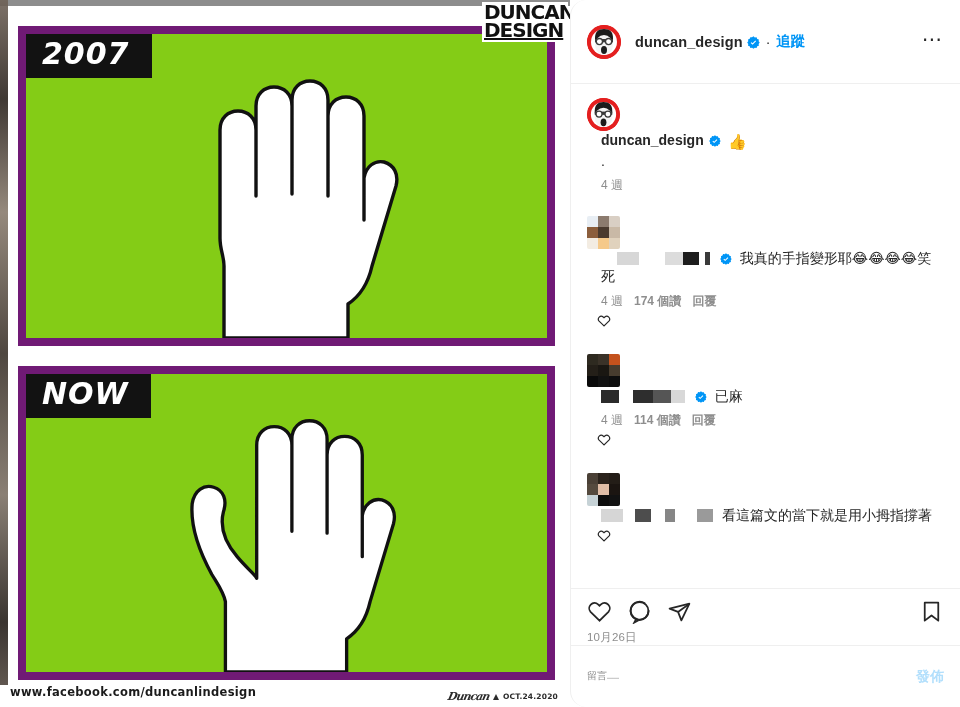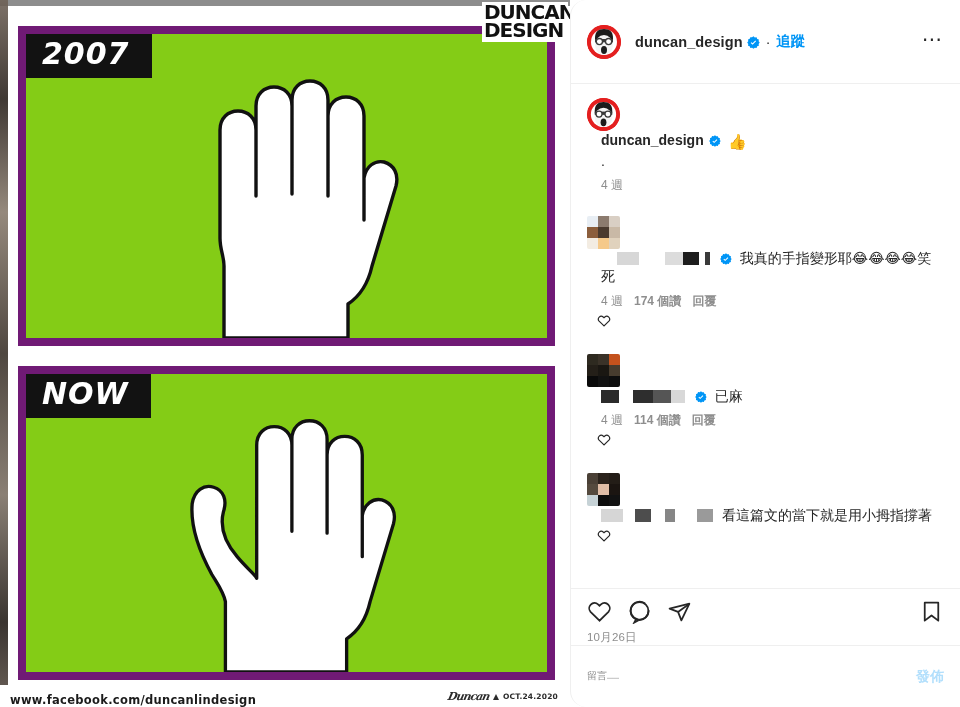--- a/index.html
+++ b/index.html
@@ -45,21 +45,21 @@
   }
   .duncan-logo .l1, .duncan-logo .l2 {
     font-family: "DejaVu Sans", sans-serif;
     font-weight: 900;
     letter-spacing: -1px;
     color: #111;
     line-height: .88;
     font-size: 19px;
   }
   .duncan-logo .l1 { font-size: 20px; }
-  .duncan-logo .l2 { font-size: 20px; }
+  .duncan-logo .l2 { font-size: 20px; text-decoration: underline; }
 
   .panel {
     position: absolute;
     left: 18px;
     width: 537px;
     border: 8px solid #701a75;
     background: #84cc16;
     overflow: hidden;
   }
   .panel-2007 { top: 26px;  height: 320px; }
@@ -82,21 +82,21 @@
     position: absolute; left: 0; top: 0;
     width: 100%; height: 100%;
     display: flex; align-items: flex-end; justify-content: center;
   }
   .hand-wrap svg { display: block; }
 
   .media-footer {
     position: absolute; left: 0; bottom: 0;
     width: 570px; height: 22px;
     background: #ffffff;
-    display: flex; align-items: flex-end;
+    display: flex; align-items: flex-start;
   }
   .fb-url {
     margin-left: 10px;
     font-family: "DejaVu Sans", sans-serif;
     font-weight: 700;
     font-size: 11.5px;
     letter-spacing: .3px;
     color: #1b1b1b;
   }
   .sig-block {

